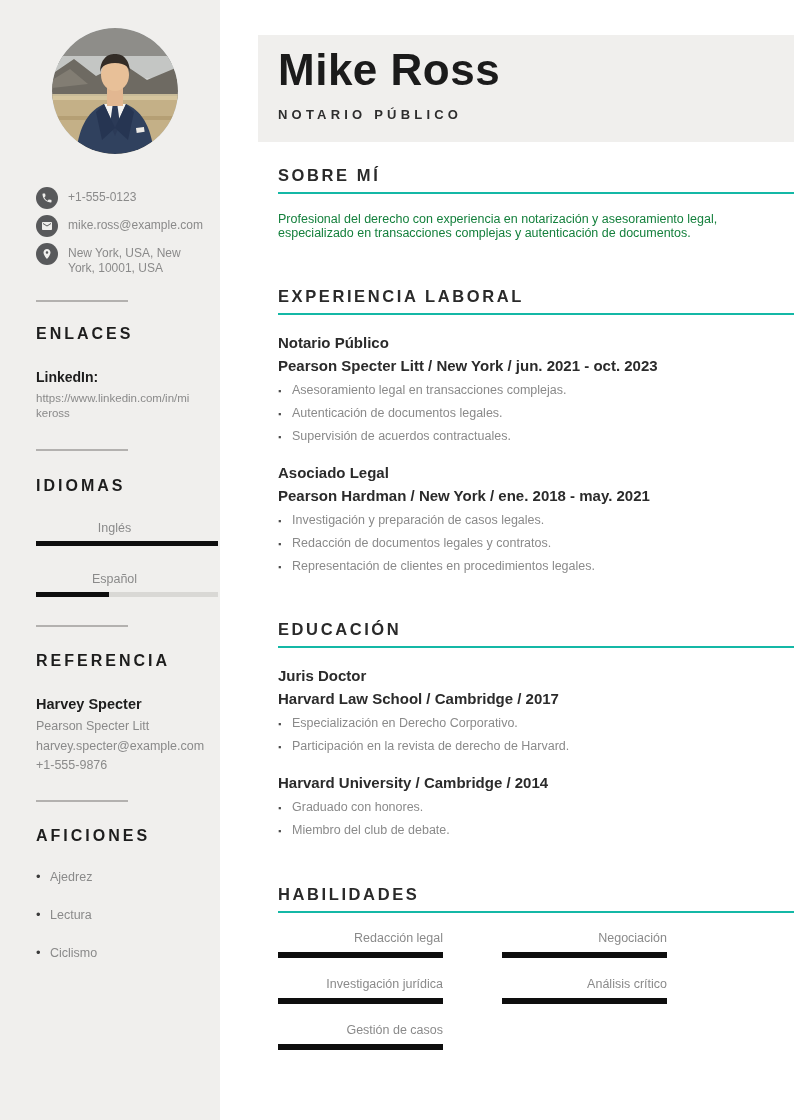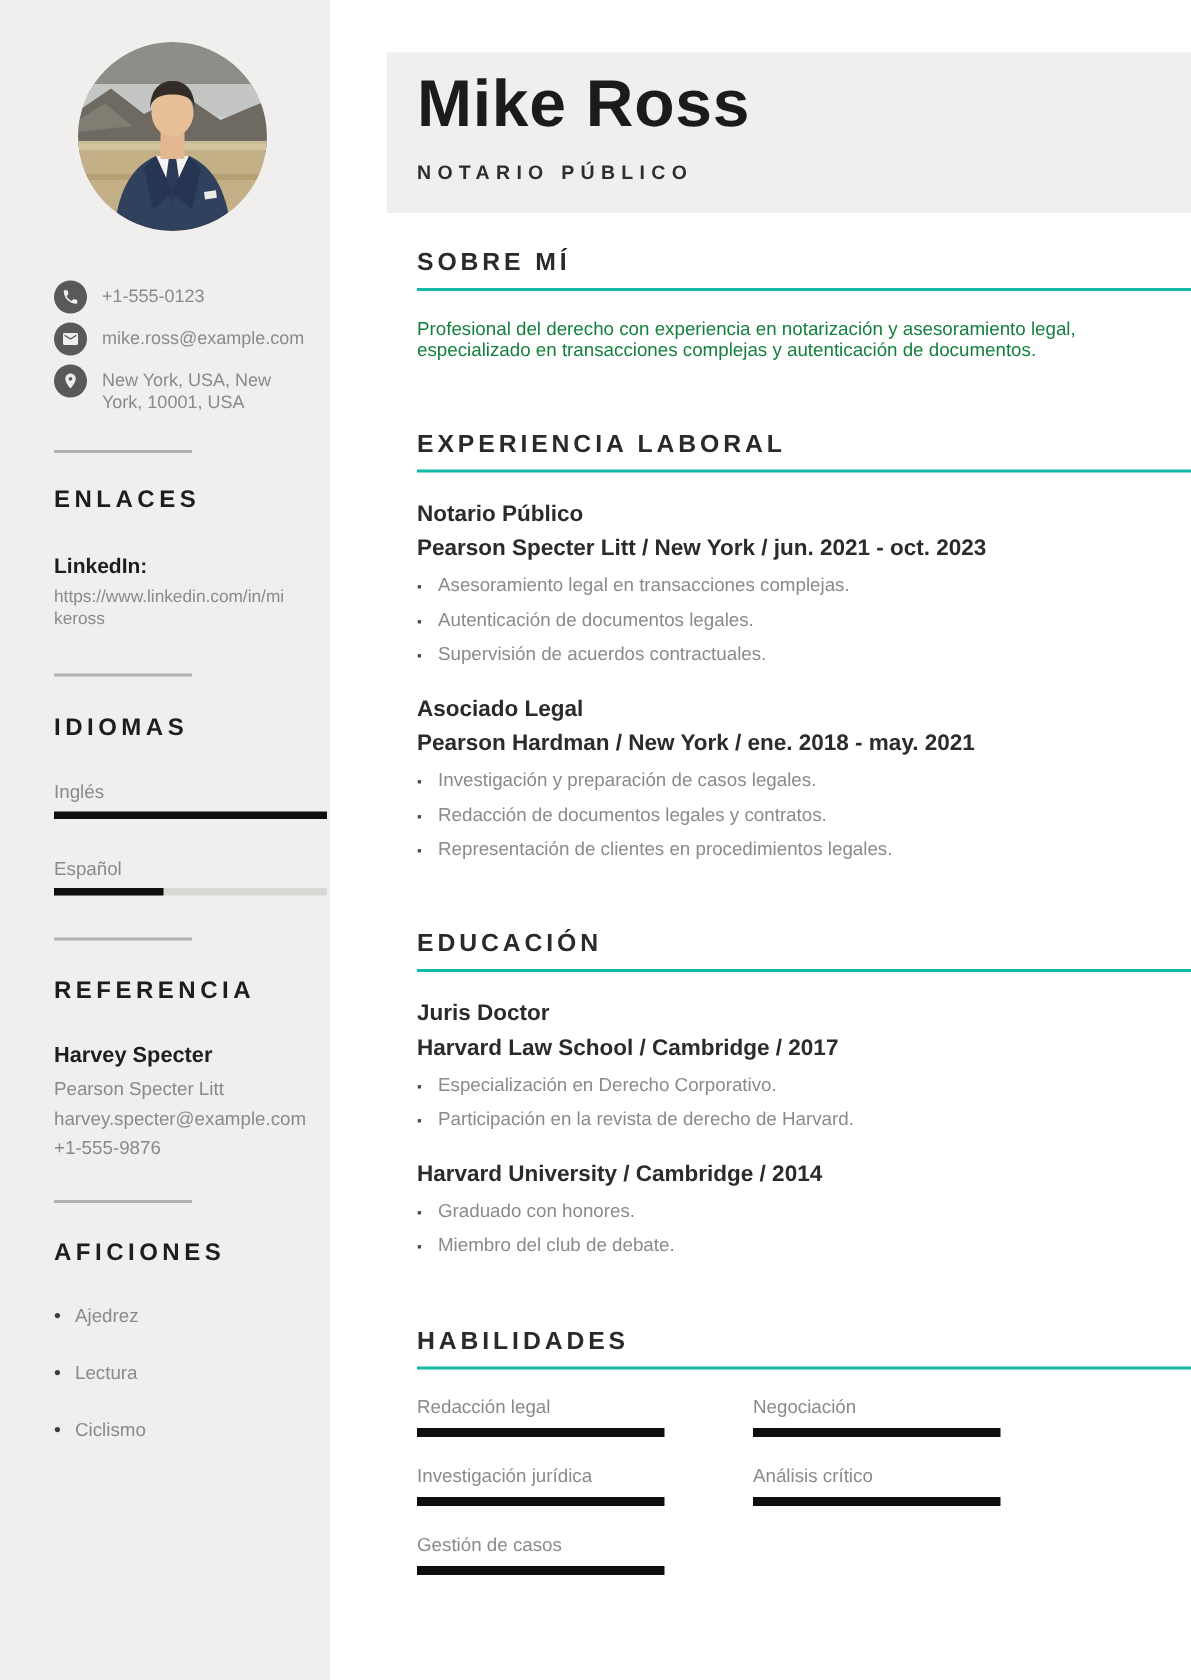--- a/index.html
+++ b/index.html
@@ -54,21 +54,21 @@
   .h-idiomas   { margin-top: 26px; }
   .h-referencia{ margin-top: 25px; }
   .h-aficiones { margin-top: 25px; }
   .link-label {
     font-size: 14px; font-weight: 700; color: #1d1d1d; margin-top: 26px;
   }
   .link-url {
     margin-top: 6px; font-size: 11.5px; color: #8a8a8a;
     line-height: 14.5px; word-break: break-all; max-width: 190px;
   }
-  .lang-row { margin-top: 26px; }
+  .lang-row { margin-top: 26px; text-align: center; }
   .lang-row:first-of-type { margin-top: 26px; }
   .lang-name { font-size: 12.5px; color: #8a8a8a; }
   .lang-track {
     margin-top: 6px; width: 182px; height: 5px; background: #d9d8d5;
   }
   .lang-fill { height: 5px; background: #0e0e0e; }
   .ref-name { margin-top: 26px; font-size: 14.5px; font-weight: 700; color: #1d1d1d; }
   .ref-lines { margin-top: 5px; font-size: 12.5px; color: #8a8a8a; line-height: 19.5px; }
   .hobby-list { list-style: none; margin-top: 25px; }
   .hobby-item {
@@ -124,21 +124,21 @@
   .bullets li::before {
     content: "▪"; position: absolute; left: 0; top: 1px;
     color: #4a4a4a; font-size: 9px;
   }
   .skills-grid {
     margin-top: 19px;
     display: grid;
     grid-template-columns: 165px 165px;
     column-gap: 59px;
   }
-  .skill { margin-bottom: 20px; }
+  .skill { margin-bottom: 20px; text-align: right; }
   .skill-name { font-size: 12.5px; color: #8a8a8a; line-height: 13px; }
   .skill-track { margin-top: 7px; width: 100%; height: 6px; background: #e4e3e1; }
   .skill-fill { height: 6px; background: #0e0e0e; }
 </style>
 </head>
 <body>
 
 <div class="sidebar">
 
   <div class="photo-wrap">

